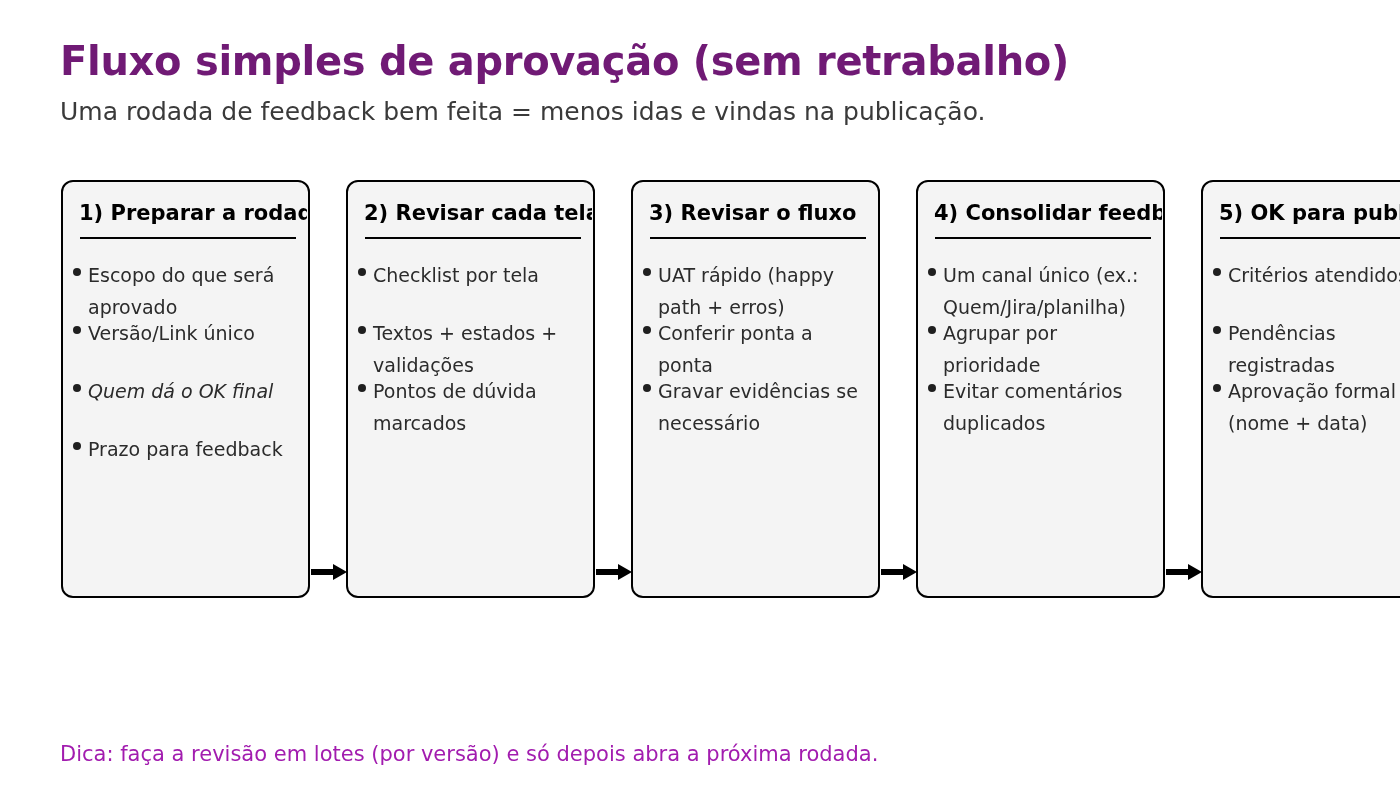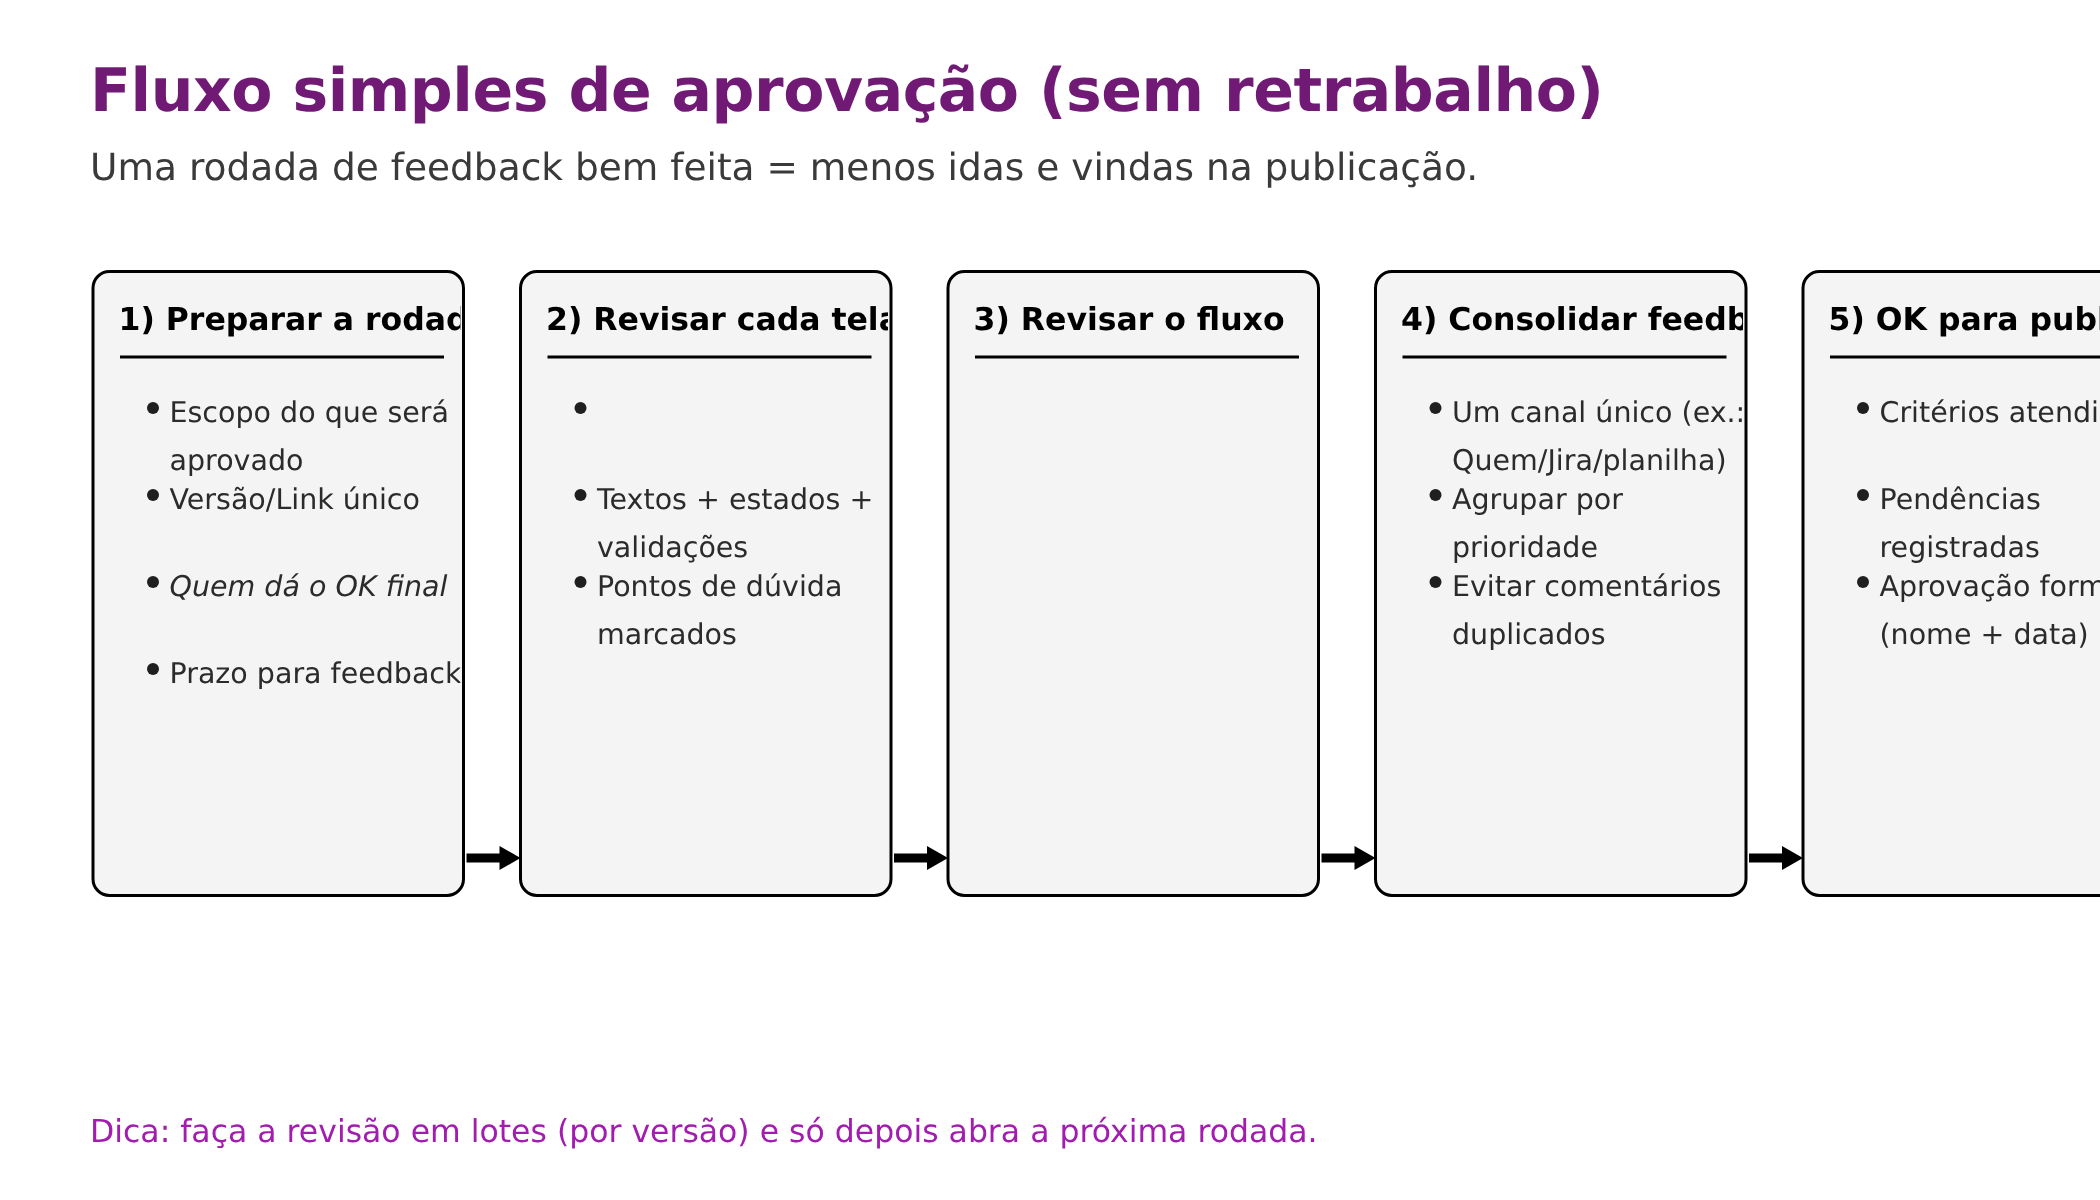--- a/index.html
+++ b/index.html
@@ -81,21 +81,21 @@
     position: absolute;
     left: 17px;
     top: 55px;
     width: 216px;
     height: 0;
     border-top: 2px solid #000000;
   }
 
   .card-bullets {
     position: absolute;
-    left: 32px;
+    left: 7px;
     top: 77px;
     width: 218px;
     height: 320px;
   }
 
   .bullet-item {
     position: absolute;
     left: 0;
     width: 218px;
     height: 64px;
@@ -190,40 +190,55 @@
       <div class="shaft"></div>
       <div class="head"></div>
     </div>
     <div class="flow-card" style="left: 346px;">
       <div class="card-clip">
         <div class="card-title">2) Revisar cada tela</div>
         <div class="card-rule"></div>
         <div class="card-bullets">
           <div class="bullet-item" style="top: 0px;">
             <span class="bullet-dot"></span>
+            <span class="bullet-text">Checklist por tela</span>
           </div>
           <div class="bullet-item" style="top: 58px;">
             <span class="bullet-dot"></span>
             <span class="bullet-text">Textos + estados + validações</span>
           </div>
           <div class="bullet-item" style="top: 116px;">
             <span class="bullet-dot"></span>
             <span class="bullet-text">Pontos de dúvida marcados</span>
           </div>
         </div>
       </div>
     </div>
     <div class="flow-arrow" style="left: 596px;">
       <div class="shaft"></div>
       <div class="head"></div>
     </div>
     <div class="flow-card" style="left: 631px;">
       <div class="card-clip">
         <div class="card-title">3) Revisar o fluxo</div>
         <div class="card-rule"></div>
+        <div class="card-bullets">
+          <div class="bullet-item" style="top: 0px;">
+            <span class="bullet-dot"></span>
+            <span class="bullet-text">UAT rápido (happy path + erros)</span>
+          </div>
+          <div class="bullet-item" style="top: 58px;">
+            <span class="bullet-dot"></span>
+            <span class="bullet-text">Conferir ponta a ponta</span>
+          </div>
+          <div class="bullet-item" style="top: 116px;">
+            <span class="bullet-dot"></span>
+            <span class="bullet-text">Gravar evidências se necessário</span>
+          </div>
+        </div>
       </div>
     </div>
     <div class="flow-arrow" style="left: 881px;">
       <div class="shaft"></div>
       <div class="head"></div>
     </div>
     <div class="flow-card" style="left: 916px;">
       <div class="card-clip">
         <div class="card-title">4) Consolidar feedback</div>
         <div class="card-rule"></div>

